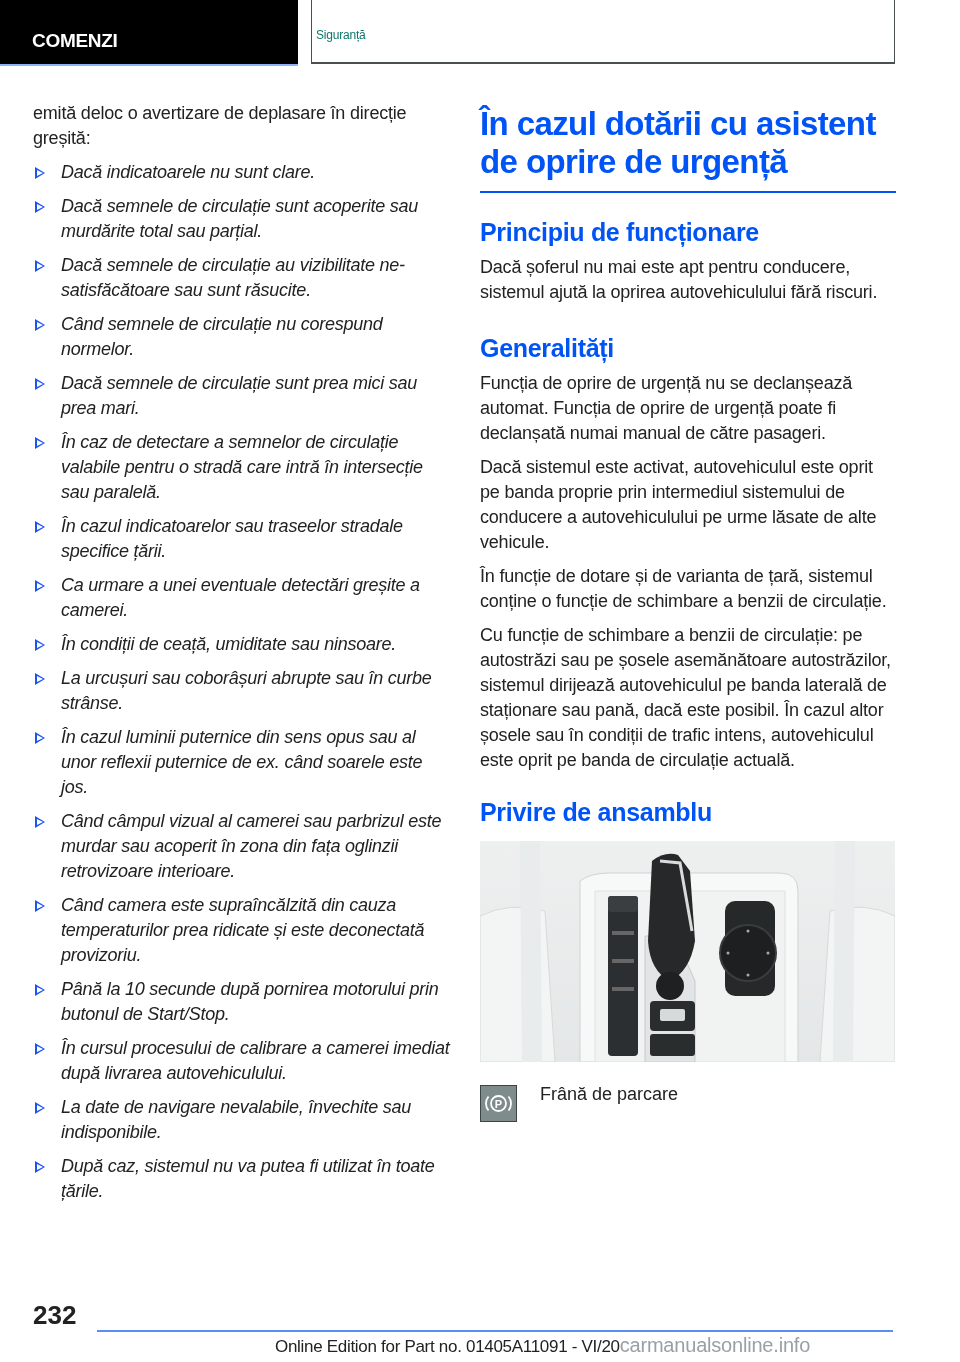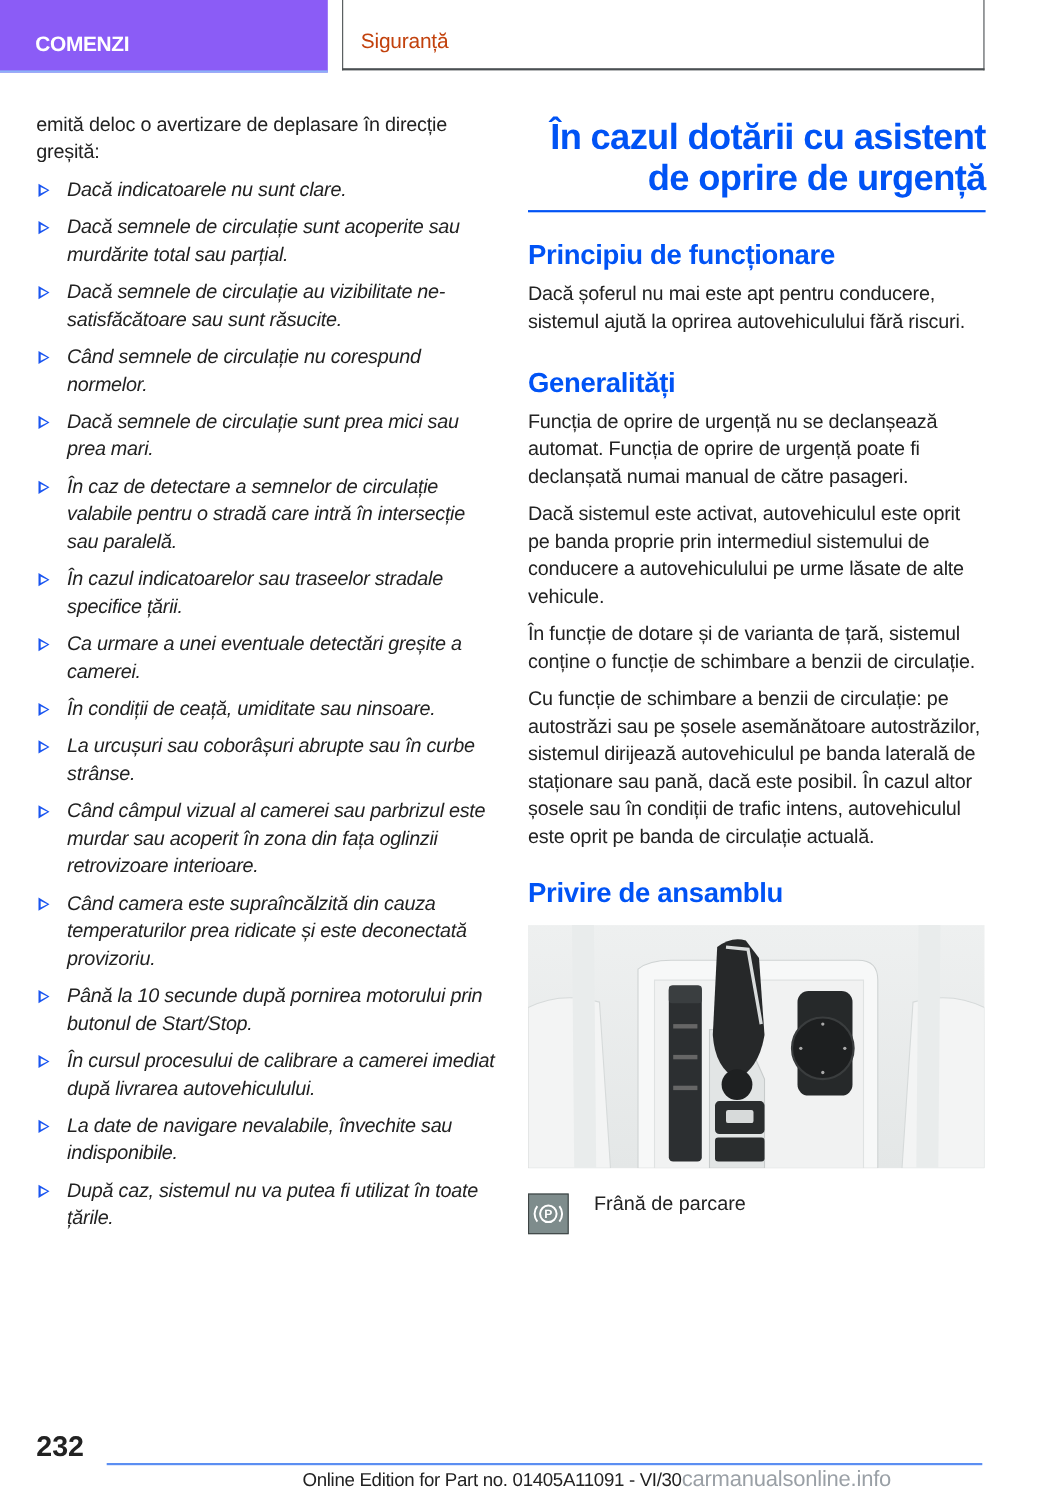--- a/index.html
+++ b/index.html
@@ -2,32 +2,32 @@
 <html><head>
   <meta charset="utf-8">
   <style>
     html, body { margin: 0; padding: 0; background: #ffffff; }
     body {
       width: 960px; height: 1362px; position: relative; overflow: hidden;
       font-family: "Liberation Sans", "DejaVu Sans", sans-serif; color: #222;
     }
     .hdr-blue {
       position: absolute; left: 0; top: 0; width: 298px; height: 64px;
-      background: #8b5cf6; border-bottom: 2px solid #8eb2f7;
+      background: #000000; border-bottom: 2px solid #8eb2f7;
     }
     .hdr-blue span {
       position: absolute; left: 32px; top: 30px; color: #fff;
       font-weight: bold; font-size: 19px; letter-spacing: -0.3px;
     }
     .hdr-box {
       position: absolute; left: 311px; top: -2px; width: 582px; height: 64px;
       border: 1.5px solid #4a4f52; border-top: none; border-bottom-width: 2px;
     }
     .hdr-box span {
-      position: absolute; left: 16px; top: 30px; font-size: 19px; color: #c2410c;
+      position: absolute; left: 4px; top: 30px; font-size: 12px; color: #0f766e;
       letter-spacing: -0.2px;
     }
     .col-left { position: absolute; left: 33px; top: 101px; width: 420px; }
     .col-right { position: absolute; left: 480px; top: 101px; width: 416px; }
     .para { font-size: 18px; line-height: 25px; margin: 0 0 9px 0; letter-spacing: -0.2px; }
     .bullets { list-style: none; margin: 0; padding: 0; font-style: italic; }
     .bullets li {
       position: relative; padding-left: 28px; font-size: 18px; line-height: 25px;
       margin-bottom: 9px; letter-spacing: -0.25px;
     }
@@ -37,21 +37,21 @@
       border-left: 10px solid #1a55f0;
     }
     .bullets li .bullet::after {
       content: ""; position: absolute; left: -8.5px; top: -3.5px; width: 0; height: 0;
       border-top: 3.5px solid transparent; border-bottom: 3.5px solid transparent;
       border-left: 6px solid #fff;
     }
     h1 {
       font-size: 33px; line-height: 38px; color: #0053f5; margin: 4px 0 0 0;
       font-weight: bold; letter-spacing: -0.6px;
-      padding-bottom: 10px; border-bottom: 2px solid #0053f5; text-align: right;
+      padding-bottom: 10px; border-bottom: 2px solid #0053f5;
     }
     h2 {
       font-size: 25px; line-height: 30px; color: #0053f5; margin: 24px 0 8px 0;
       font-weight: bold; letter-spacing: -0.3px;
     }
     .photo {
       width: 415px; height: 221px; margin-top: 14px; position: relative; overflow: hidden;
       background: linear-gradient(180deg, #eef0f0 0%, #e4e7e7 100%);
     }
     .legend-row { position: relative; margin-top: 20px; height: 44px; }
@@ -83,20 +83,21 @@
     <li><span class="bullet"></span><span>Dacă indicatoarele nu sunt clare.</span></li>
     <li><span class="bullet"></span><span>Dacă semnele de circulație sunt acoperite sau murdărite total sau parțial.</span></li>
     <li><span class="bullet"></span><span>Dacă semnele de circulație au vizibilitate ne­satisfăcătoare sau sunt răsucite.</span></li>
     <li><span class="bullet"></span><span>Când semnele de circulație nu corespund normelor.</span></li>
     <li><span class="bullet"></span><span>Dacă semnele de circulație sunt prea mici sau prea mari.</span></li>
     <li><span class="bullet"></span><span>În caz de detectare a semnelor de circulație valabile pentru o stradă care intră în intersec­ție sau paralelă.</span></li>
     <li><span class="bullet"></span><span>În cazul indicatoarelor sau traseelor stradale specifice țării.</span></li>
     <li><span class="bullet"></span><span>Ca urmare a unei eventuale detectări greșite a camerei.</span></li>
     <li><span class="bullet"></span><span>În condiții de ceață, umiditate sau ninsoare.</span></li>
     <li><span class="bullet"></span><span>La urcușuri sau coborâșuri abrupte sau în curbe strânse.</span></li>
+    <li><span class="bullet"></span><span>În cazul luminii puternice din sens opus sau al unor reflexii puternice de ex. când soarele este jos.</span></li>
     <li><span class="bullet"></span><span>Când câmpul vizual al camerei sau parbrizul este murdar sau acoperit în zona din fața oglinzii retrovizoare interioare.</span></li>
     <li><span class="bullet"></span><span>Când camera este supraîncălzită din cauza temperaturilor prea ridicate și este deconec­tată provizoriu.</span></li>
     <li><span class="bullet"></span><span>Până la 10 secunde după pornirea motorului prin butonul de Start/Stop.</span></li>
     <li><span class="bullet"></span><span>În cursul procesului de calibrare a camerei imediat după livrarea autovehiculului.</span></li>
     <li><span class="bullet"></span><span>La date de navigare nevalabile, învechite sau indisponibile.</span></li>
     <li><span class="bullet"></span><span>După caz, sistemul nu va putea fi utilizat în toate țările.</span></li>
   </ul>
 </div>
 
 <div class="col-right">
@@ -158,14 +159,14 @@
         <path d="M27.5 10.5 A11 11 0 0 1 27.5 24.5" fill="none" stroke="#fff" stroke-width="1.8"></path>
       </svg>
     </div>
     <span class="legend-label">Frână de parcare</span>
   </div>
 </div>
 
 <div class="page-num">232</div>
 <div class="footer-line"></div>
 <div class="footer-text">
-  <span>Online Edition for Part no. 01405A11091 - VI/30</span><span class="footer-watermark">carmanualsonline.info</span>
+  <span>Online Edition for Part no. 01405A11091 - VI/20</span><span class="footer-watermark">carmanualsonline.info</span>
 </div>
 
 </body></html>

